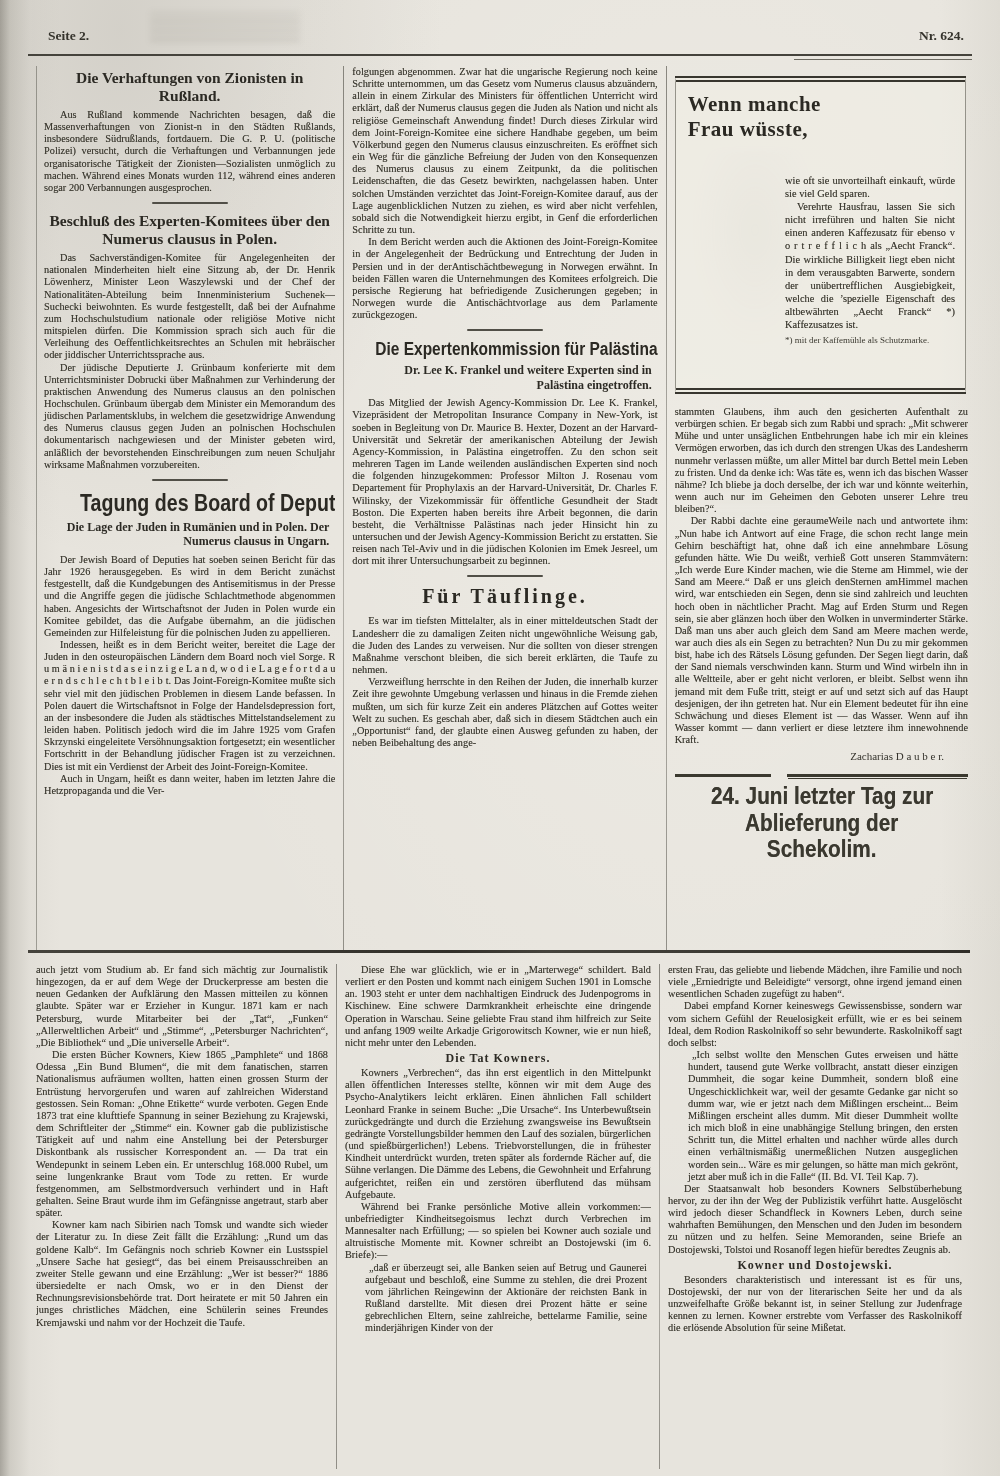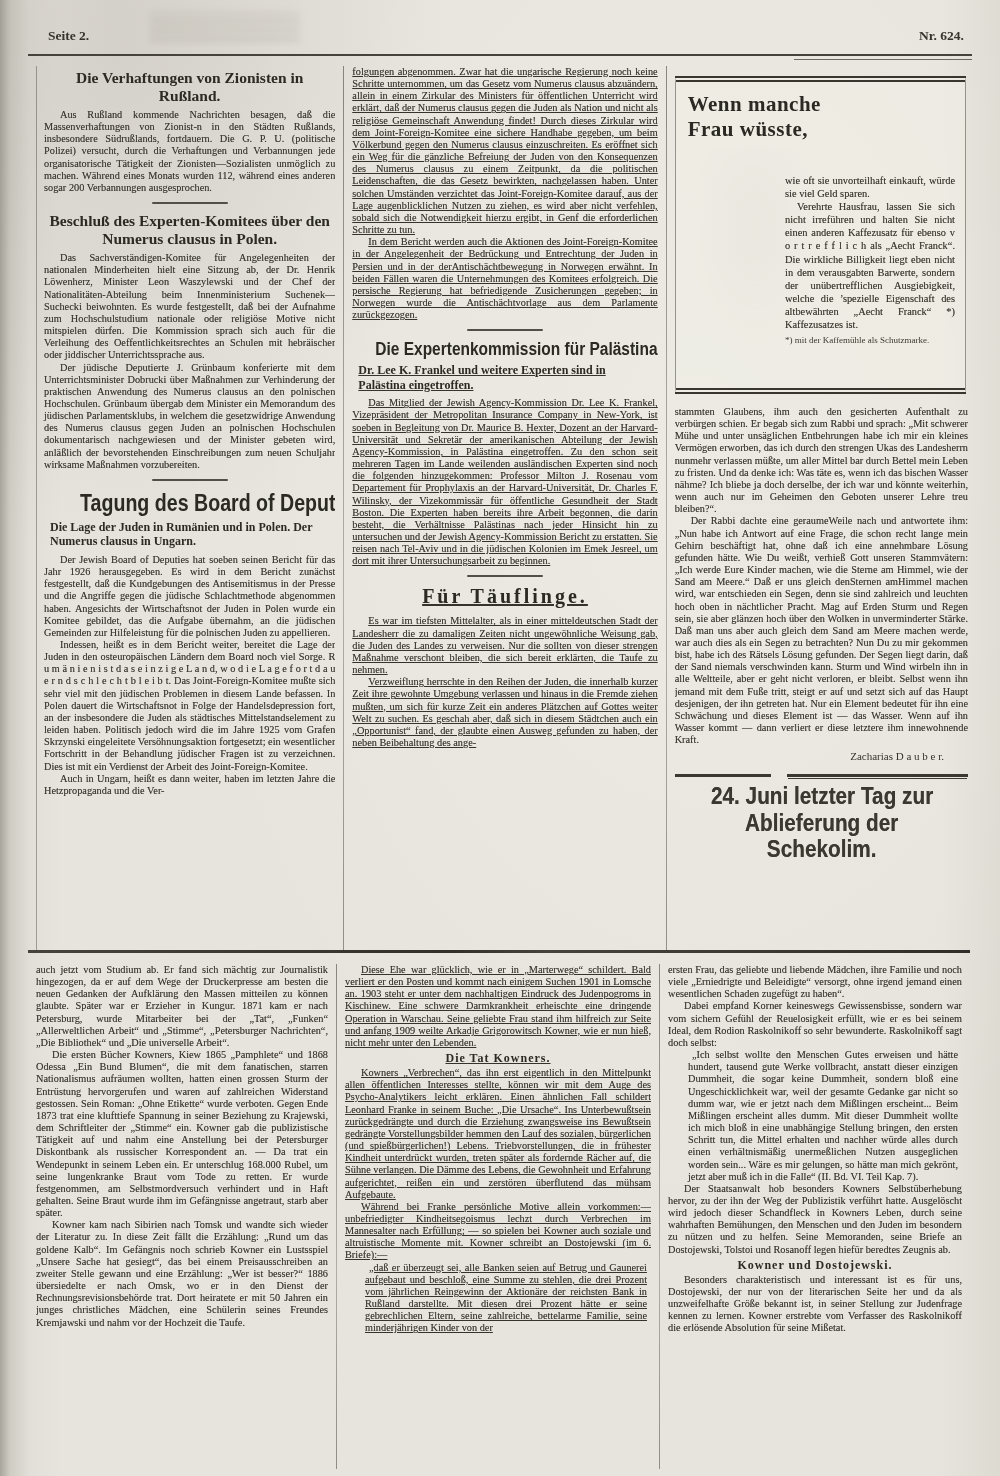--- a/index.html
+++ b/index.html
@@ -25,32 +25,32 @@
   .header-rule{position:absolute;top:54px;left:28px;right:28px;height:2px;background:#45433c;}
   .header-rule2{position:absolute;top:59px;right:28px;width:178px;height:1px;background:#6b6960;}
 
   .top-section{position:absolute;top:66px;left:36px;width:932px;height:884px;display:flex;overflow:hidden;}
   .bottom-section{position:absolute;top:964px;left:36px;width:932px;height:505px;display:flex;overflow:hidden;}
   .mid-rule{position:absolute;top:950px;left:28px;right:30px;height:3px;
     background:linear-gradient(90deg,#45433c 0%,#32302a 45%,#45433c 55%,#302e28 100%);}
 
   .col{overflow:hidden;}
   .col1{width:292px;}
-  .col2{width:306px;text-decoration:underline;}
+  .col2{width:306px;}
   .col3{width:294px;}
   .vsep{width:1px;background:linear-gradient(180deg,rgba(72,70,62,.6),rgba(72,70,62,.35) 60%,rgba(72,70,62,.55));margin:0 8px;}
   .lrule{border-left:1px solid rgba(72,70,62,.45);padding-left:7px;}
 
   .bodytext p{margin:0;text-indent:16px;text-align:justify;font-size:10.3px;line-height:12.15px;
     color:#3a382f;text-shadow:0 0 .5px rgba(58,56,47,.55);}
   .bodytext p.noindent{text-indent:0;}
   .quoteblock{margin-left:20px !important;margin-right:4px !important;text-indent:4px !important;}
 
   .headline-sm{font-weight:700;font-size:15.5px;line-height:17.5px;text-align:center;margin:3px 0 5px;color:#2c2a24;}
-  .subhead{font-weight:700;font-size:12px;line-height:14.5px;text-align:left;margin:3px 6px 5px;color:#2c2a24;}
+  .subhead{font-weight:700;font-size:12px;line-height:14.5px;text-align:right;margin:3px 6px 5px;color:#2c2a24;}
   .minihead{font-weight:700;font-size:12px;line-height:14px;text-align:center;margin:2px 0 2px;letter-spacing:1px;color:#2c2a24;}
   .sep{width:76px;height:2px;background:#514f47;margin:8px auto;border-radius:1px;}
 
   .headline-xl{text-align:center;margin:5px 0 2px;white-space:nowrap;overflow:visible;}
   .headline-xl span{display:inline-block;transform:scaleX(.80);transform-origin:50% 50%;
     font-family:"Liberation Sans","DejaVu Sans",sans-serif;font-weight:700;font-size:24.5px;color:#2b2923;}
   .headline-lg{text-align:center;margin:4px 0 2px;white-space:nowrap;}
   .headline-lg span{display:inline-block;transform:scaleX(.86);transform-origin:50% 50%;
     font-family:"Liberation Sans","DejaVu Sans",sans-serif;font-weight:700;font-size:18px;color:#2b2923;}
   .headline-taufl{font-weight:700;font-size:20px;letter-spacing:3px;text-align:center;margin:6px 0 7px;color:#2b2923;}

